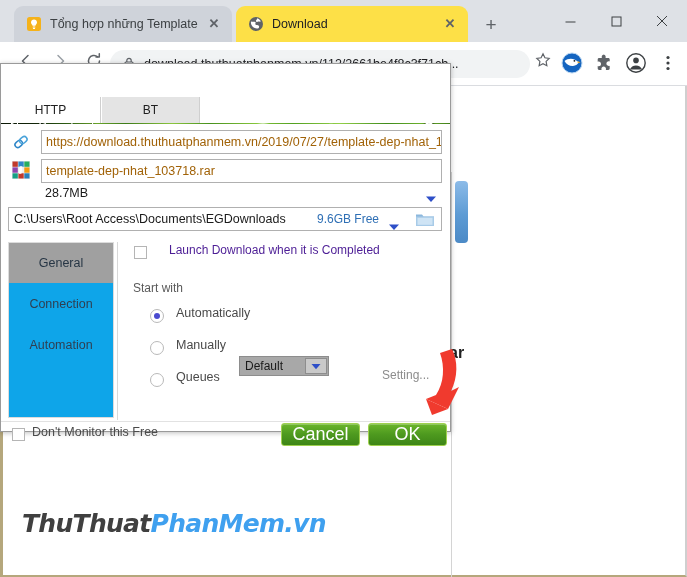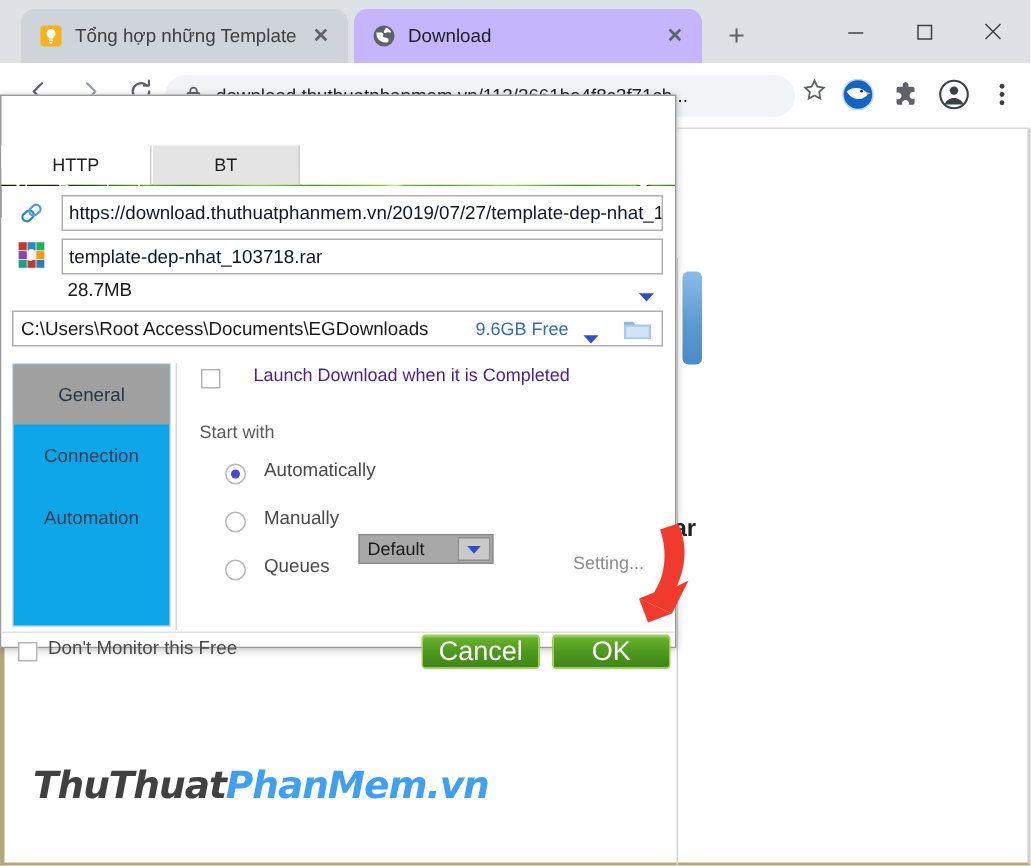--- a/index.html
+++ b/index.html
@@ -23,21 +23,21 @@
     position: absolute; top: 6px; height: 36px;
     border-radius: 9px 9px 0 0;
     display: flex; align-items: center;
   }
   .tab-inactive {
     left: 14px; width: 218px;
     background: #cfd3da;
   }
   .tab-active {
     left: 236px; width: 232px;
-    background: #c4b5fd;
+    background: #fde047;
   }
   .tab-favicon {
     position: absolute; left: 12px; top: 10px;
     width: 16px; height: 16px;
   }
   .tab-title {
     position: absolute; left: 36px; top: 10px;
     width: 152px; height: 16px;
     font-size: 12.5px; color: #3c4043;
     white-space: nowrap; overflow: hidden;
@@ -209,21 +209,21 @@
   
   #dlg-body {
     position: absolute; left: 0; top: 60px; width: 449px; height: 307px;
     background: #ffffff;
   }
 
   .fld-ico { position: absolute; width: 22px; height: 22px; }
   .text-field {
     position: absolute; height: 24px;
     border: 1px solid #b0b0b0; background: #ffffff;
-    font-size: 12.5px; color: #0f172a;
+    font-size: 12.5px; color: #a16207;
     padding: 0 4px;
     display: flex; align-items: center;
     white-space: nowrap; overflow: hidden;
     font-family: "Liberation Sans", sans-serif;
   }
   #url-row-ico  { left: 9px;  top: 7px; }
   #url-field    { left: 40px; top: 6px; width: 401px; }
   #file-row-ico { left: 10px; top: 36px; }
   #file-field   { left: 40px; top: 35px; width: 401px; }
 

